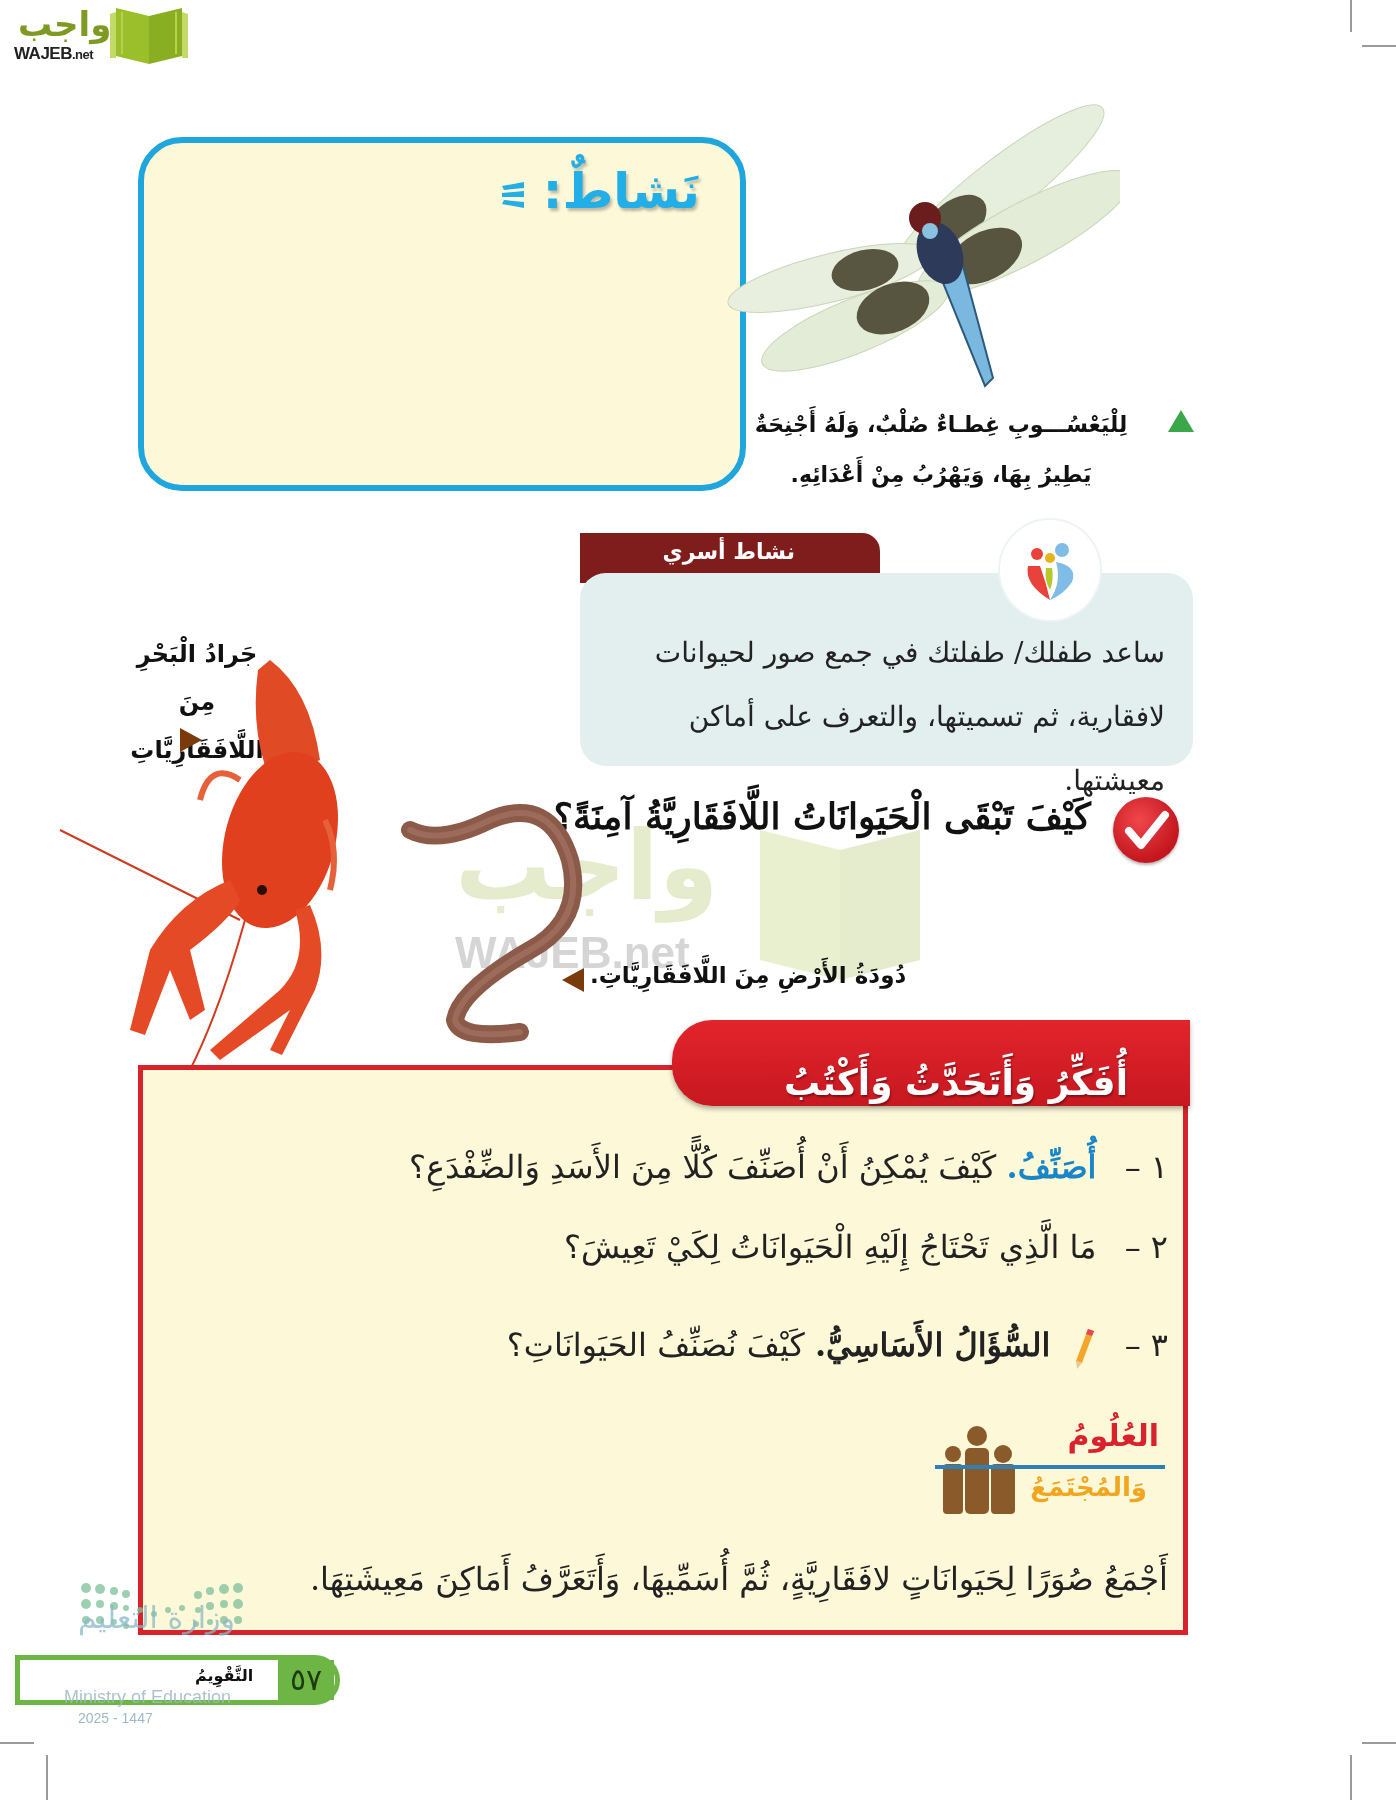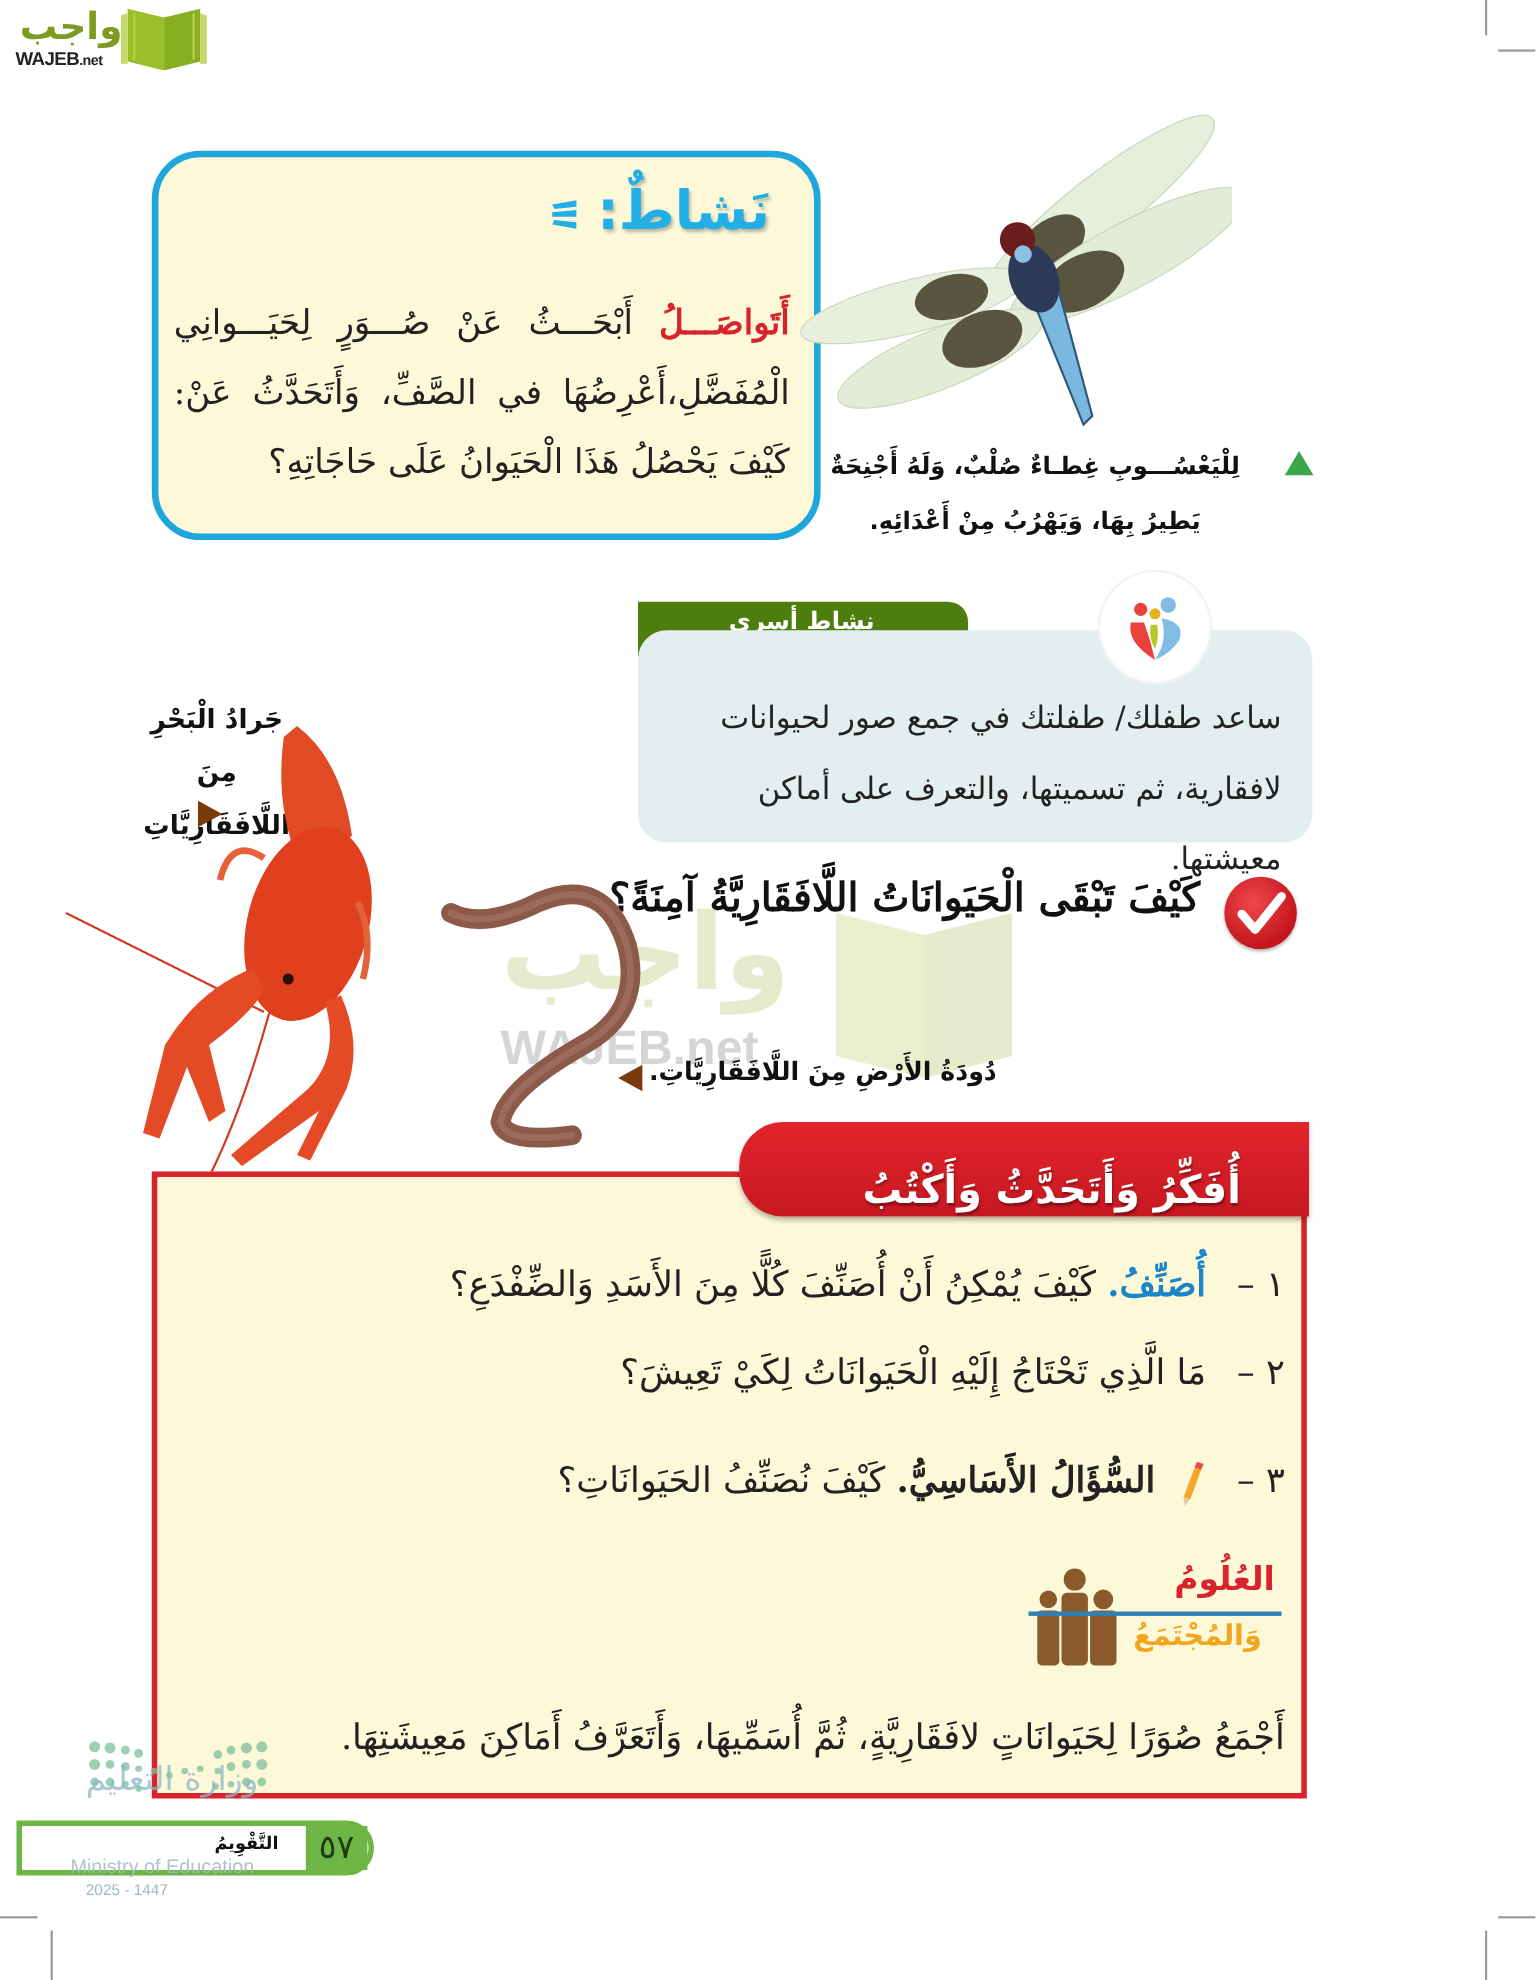--- a/index.html
+++ b/index.html
@@ -23,21 +23,21 @@
   .activity-text { position: absolute; right: 22px; left: 14px; top: 120px; font-family: "DejaVu Serif", serif; font-size: 31px; line-height: 63px; direction: rtl; text-align: justify; text-align-last: right; color: #222; }
   .kw-red { color: #d9232c; font-weight: bold; }
 
   
   .dragonfly { left: 725px; top: 88px; width: 395px; height: 310px; }
   .caption-bold { font-family: "DejaVu Sans", sans-serif; font-weight: bold; color: #111; direction: rtl; }
   .dragonfly-caption { right: 245px; top: 400px; width: 420px; font-size: 22px; line-height: 50px; }
   .tri-green { width: 0; height: 0; border-left: 13px solid transparent; border-right: 13px solid transparent; border-bottom: 22px solid #3aa84a; }
 
   
-  .family-tab { left: 580px; top: 533px; width: 300px; height: 50px; background: #4d7c0f; border-radius: 0 18px 0 0; margin-top: 14px; }
+  .family-tab { left: 580px; top: 533px; width: 300px; height: 50px; background: #7f1d1d; border-radius: 0 18px 0 0; }
   .family-tab-label { position: absolute; right: 85px; top: 6px; color: #fff; font-family: "DejaVu Sans", sans-serif; font-weight: bold; font-size: 22px; direction: rtl; }
   .family-box { left: 580px; top: 573px; width: 613px; height: 193px; background: #e3efee; border-radius: 26px; }
   .family-text { position: absolute; right: 28px; top: 48px; left: 20px; font-family: "DejaVu Serif", serif; font-size: 28px; line-height: 64px; direction: rtl; color: #222; }
   .family-circle { left: 1000px; top: 520px; width: 100px; height: 100px; background: #fff; border-radius: 50%; box-shadow: 0 0 0 2px #eef3f3; }
 
   
   .check { left: 1113px; top: 797px; width: 66px; height: 66px; border-radius: 50%; background: radial-gradient(circle at 40% 35%, #f0474c, #c3161e 70%); box-shadow: 0 2px 3px rgba(0,0,0,0.3); }
   .question { right: 305px; top: 795px; font-family: "DejaVu Serif", serif; font-weight: bold; font-size: 36px; direction: rtl; color: #111; }
 
   
@@ -95,24 +95,20 @@
 </div>
 
 <div class="abs activity">
   <div class="activity-title">
     <span>نَشاطٌ:</span>
     <svg class="deco" viewBox="0 0 26 30">
       <path d="M2 6 L24 2 L24 8 L4 10 Z" fill="#22aee6"></path>
       <path d="M2 13 L24 11 L24 17 L2 17 Z" fill="#22aee6"></path>
       <path d="M4 20 L24 22 L24 28 L2 24 Z" fill="#22aee6"></path>
     </svg>
-  </div>
-  <div class="activity-text">
-    <span class="kw-red">أَتَواصَـــلُ</span>
-    <span>أَبْحَـــثُ عَنْ صُـــوَرٍ لِحَيَـــوانِي الْمُفَضَّلِ،أَعْرِضُهَا في الصَّفِّ، وَأَتَحَدَّثُ عَنْ: كَيْفَ يَحْصُلُ هَذَا الْحَيَوانُ عَلَى حَاجَاتِهِ؟</span>
   </div>
 </div>
 
 <svg class="abs dragonfly" viewBox="0 0 395 310">
 
   <ellipse cx="275" cy="100" rx="130" ry="28" transform="rotate(-38 275 100)" fill="#e6eedd" stroke="#c9d6b8"></ellipse>
   <ellipse cx="230" cy="135" rx="36" ry="22" transform="rotate(-38 230 135)" fill="#3e3a24" opacity="0.85"></ellipse>
 
   <ellipse cx="300" cy="145" rx="120" ry="30" transform="rotate(-28 300 145)" fill="#e3ecd6" stroke="#c9d6b8"></ellipse>
   <ellipse cx="260" cy="168" rx="40" ry="24" transform="rotate(-28 260 168)" fill="#3e3a24" opacity="0.85"></ellipse>

